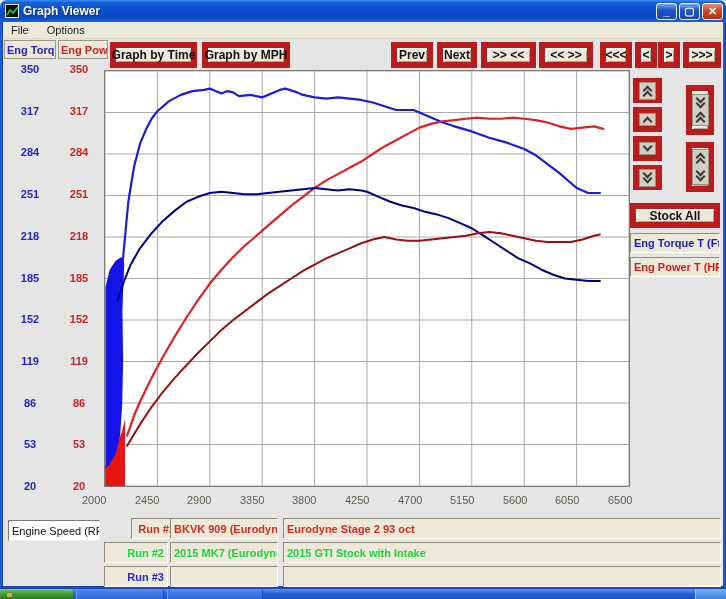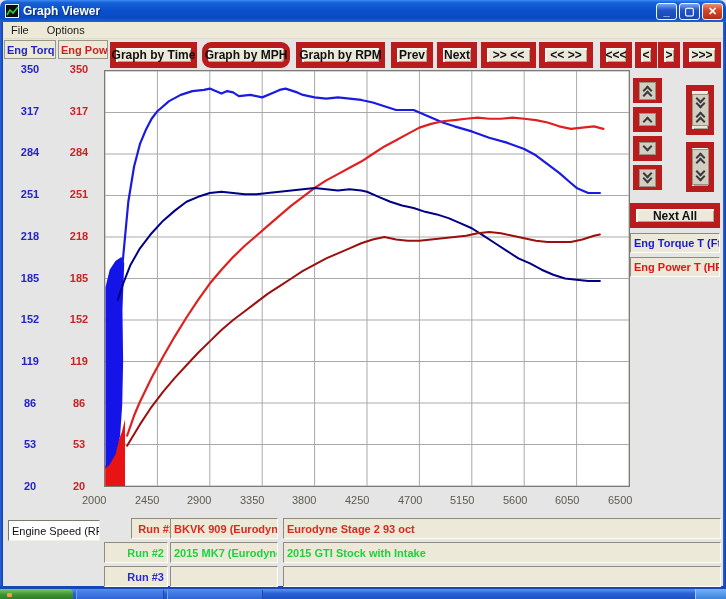--- a/index.html
+++ b/index.html
@@ -79,22 +79,21 @@
 
   <div id="menubar">
     <span class="menu-item">File</span>
     <span class="menu-item">Options</span>
   </div>
 
   <div class="flatlabel" style="left: 4px; top: 40px; width: 52px; height: 19px; color: rgb(36, 36, 200);">Eng Torque</div>
   <div class="flatlabel" style="left: 58px; top: 40px; width: 50px; height: 19px; color: rgb(200, 36, 36);">Eng Power</div>
 
   <div class="btn" style="left:110px;top:42px;width:87px;height:26px;">Graph by Time</div>
-  <div class="btn" style="left:202px;top:42px;width:88px;height:26px;border-radius:9px;">Graph by MPH</div>
-  <div class="btn" style="left:296px;top:42px;width:89px;height:26px;">Graph by RPM</div>
+  <div class="btn" style="left:202px;top:42px;width:88px;height:26px;">Graph by MPH</div>
   <div class="btn" style="left:391px;top:42px;width:42px;height:26px;">Prev</div>
   <div class="btn" style="left:437px;top:42px;width:40px;height:26px;">Next</div>
   <div class="btn" style="left:481px;top:42px;width:55px;height:26px;">&gt;&gt; &lt;&lt;</div>
   <div class="btn" style="left:539px;top:42px;width:54px;height:26px;">&lt;&lt; &gt;&gt;</div>
   <div class="btn" style="left:600px;top:42px;width:32px;height:26px;">&lt;&lt;&lt;</div>
   <div class="btn" style="left:635px;top:42px;width:22px;height:26px;">&lt;</div>
   <div class="btn" style="left:658px;top:42px;width:22px;height:26px;">&gt;</div>
   <div class="btn" style="left:683px;top:42px;width:38px;height:26px;">&gt;&gt;&gt;</div>
 
   <div id="yaxis-blue" class="ycol">
@@ -203,21 +202,21 @@
   </div>
   <div class="btn" style="left:686px;top:142px;width:28px;height:50px;">
     <span class="pad">
         <i class="chev up"></i>
         <i class="chev up"></i>
         <i class="chev down" style="margin-top:5px;"></i>
         <i class="chev down"></i>
       </span>
   </div>
 
-  <div class="btn" style="left:630px;top:203px;width:90px;height:25px;">Next All</div>
+  <div class="btn" style="left:630px;top:203px;width:90px;height:25px;">Stock All</div>
   <div class="sunken" style="left: 630px; top: 233px; width: 90px; height: 20px; color: rgb(26, 26, 208);">Eng Torque T (Ft-Lb)</div>
   <div class="sunken" style="left: 630px; top: 257px; width: 90px; height: 20px; color: rgb(224, 21, 21);">Eng Power T (HP)</div>
 
   <div class="whitebox" style="left:8px;top:520px;width:92px;height:21px;">Engine Speed (RPM)</div>
 
   <div class="sunken" style="left: 104px; top: 518px; width: 48px; height: 21px; justify-content: flex-end; color: rgb(217, 42, 31); margin-left: 27px;">Run #1</div>
   <div class="sunken" style="left: 170px; top: 518px; width: 108px; height: 21px; color: rgb(217, 42, 31);">BKVK 909 (Eurodyne, B</div>
   <div class="sunken" style="left: 283px; top: 518px; width: 438px; height: 21px; color: rgb(217, 42, 31);">Eurodyne Stage 2 93 oct</div>
 
   <div class="sunken" style="left: 104px; top: 542px; width: 64px; height: 21px; justify-content: flex-end; color: rgb(30, 210, 60);">Run #2</div>

